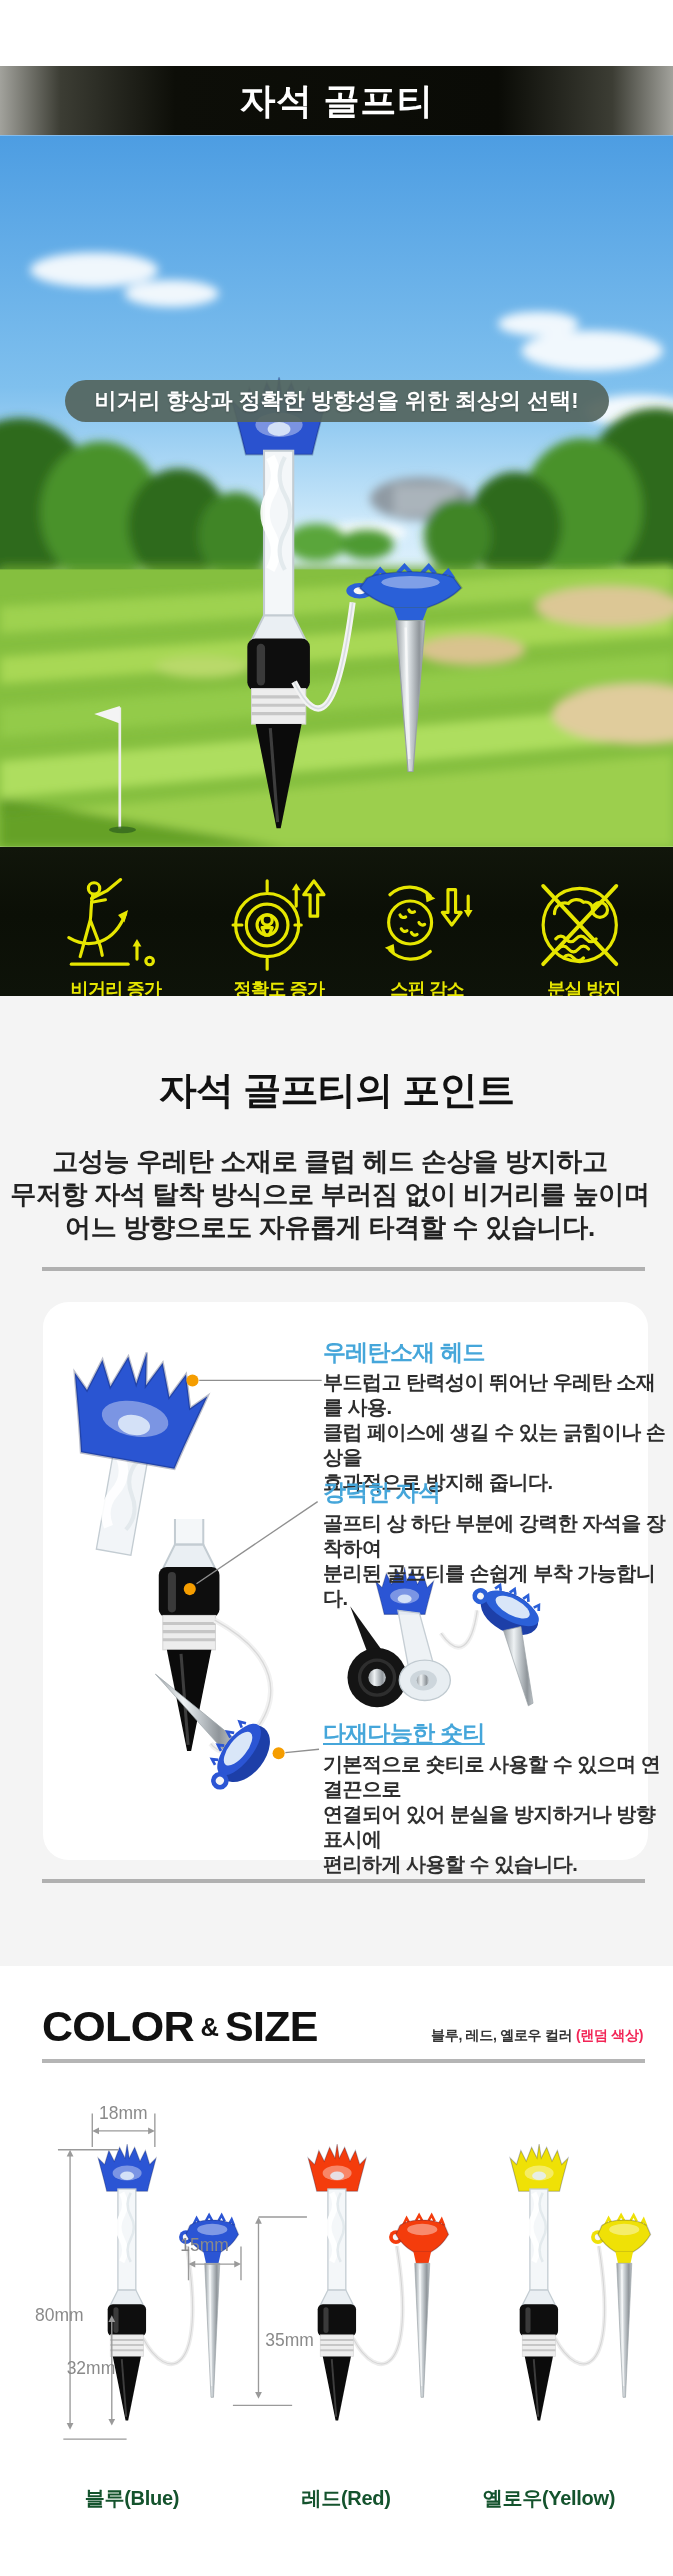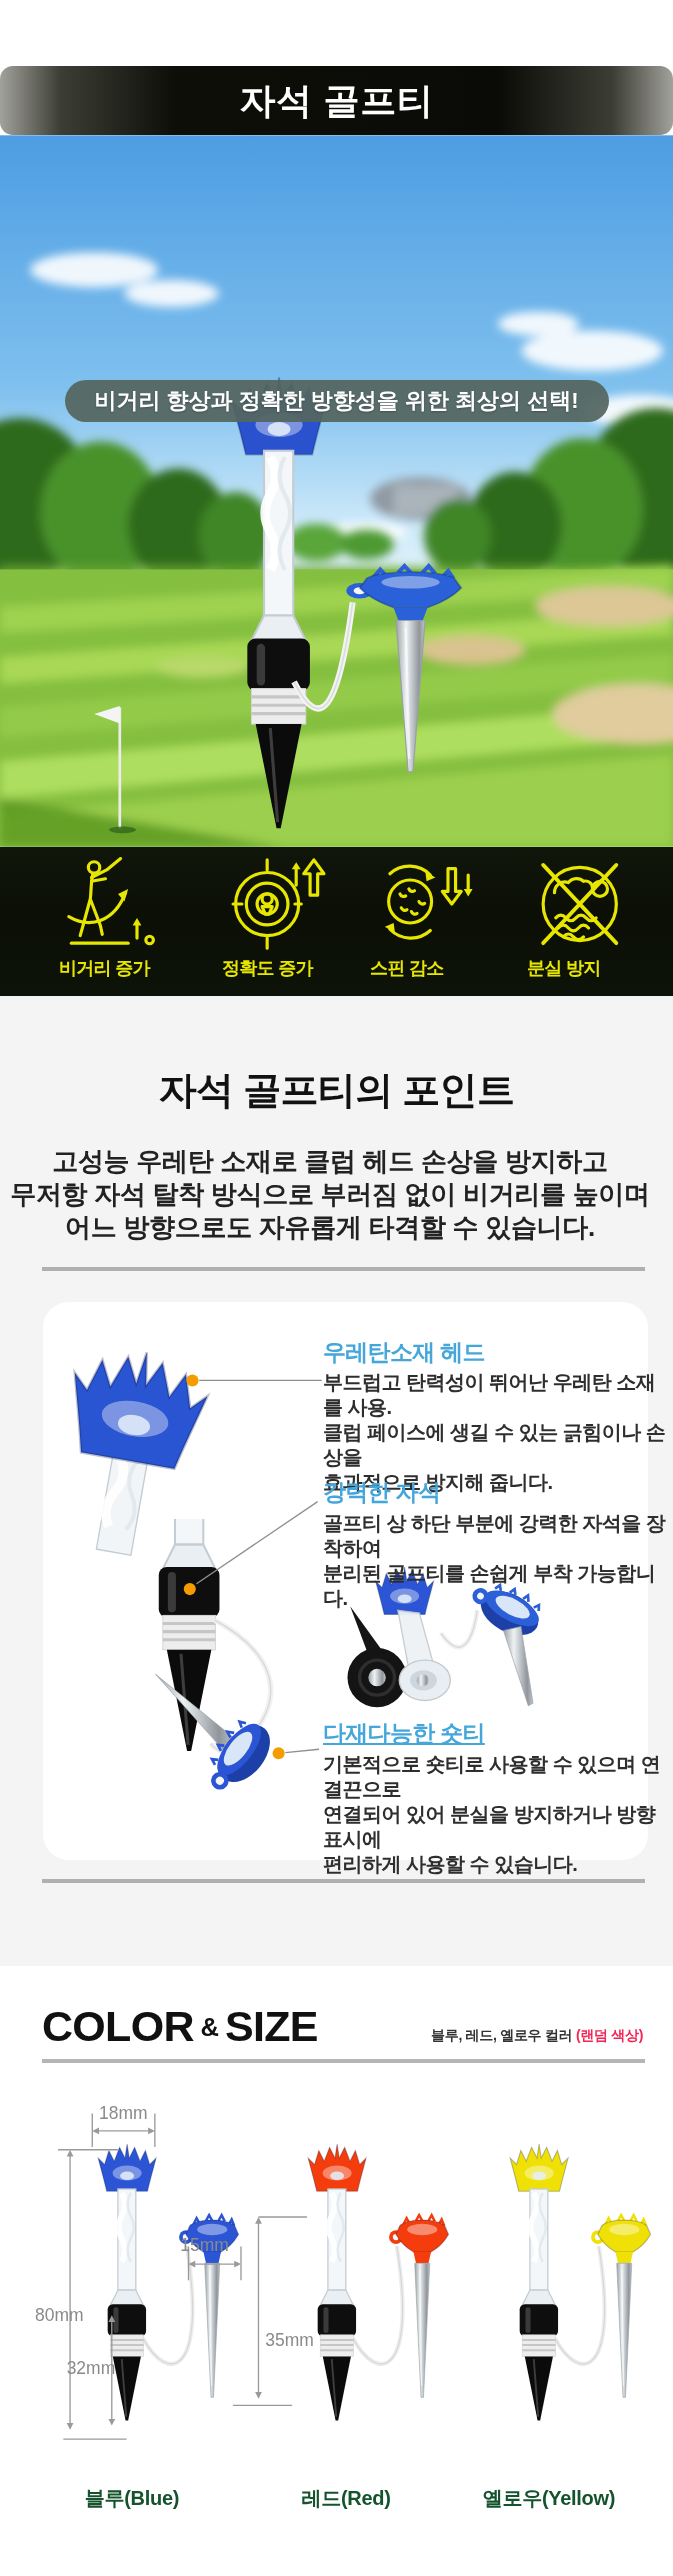--- a/index.html
+++ b/index.html
@@ -1,32 +1,32 @@
 <!DOCTYPE html>
 <html style="font-size:10.8px"><head>
 <meta charset="utf-8">
 <style>
   html,body{margin:0;padding:0;background:#ffffff;}
   .page{position:relative;width:673px;height:2576px;margin:0 auto;background:#fff;overflow:hidden;
         font-family:"Liberation Sans","DejaVu Sans",sans-serif;}
   .abs{position:absolute;}
   
   .title-bar{top:66px;left:0;width:673px;height:69px;
-     background:linear-gradient(to right,#a2a29c 0%,#3c3d34 9%,#0d0e08 26%,#0a0b06 74%,#3c3d34 91%,#a2a29c 100%);border-radius:13px;}
+     background:linear-gradient(to right,#a2a29c 0%,#3c3d34 9%,#0d0e08 26%,#0a0b06 74%,#3c3d34 91%,#a2a29c 100%);}
   .title-bar-text{width:100%;text-align:center;line-height:69px;color:#fff;font-size:36px;font-weight:800;letter-spacing:0.7px;}
   
   .hero{top:135px;left:0;width:673px;height:712px;overflow:hidden;}
   .hero-banner{top:245px;left:50%;transform:translateX(-50%);white-space:nowrap;
      background:rgba(84,101,95,.93);color:#fff;font-size:22px;font-weight:800;
      line-height:42px;height:42px;padding:0 30px;border-radius:21.6px;
      text-shadow:0 0.7px 2px rgba(0,0,0,.25);}
   
   .strip{top:847px;left:0;width:673px;height:149px;
      background:linear-gradient(180deg,#11160b 0%,#0b0f06 45%,#0e1309 100%);}
-  .feature{position:absolute;top:4px;width:114px;}
+  .feature{position:absolute;top:25px;width:114px;text-align:center;}
   .feature .f-label{margin-top:4px;color:#e6e600;font-size:18px;font-weight:600;letter-spacing:-0.7px;}
   
   .gray-bg{top:996px;left:0;width:673px;height:970px;background:#f4f4f4;}
   .points-title{top:1065px;left:0;width:673px;text-align:center;font-size:38px;font-weight:800;color:#111;letter-spacing:-0.7px;}
   .points-body{top:1145px;left:0;width:660px;text-align:center;font-size:26px;line-height:33px;font-weight:600;color:#222;letter-spacing:-0.3px;}
   .hr{left:42px;width:603px;height:4px;background:#b0b0b0;}
   
   .card{top:1302px;left:43px;width:605px;height:558px;background:#ffffff;border-radius:25.6px;}
   .callout-h{position:absolute;left:323px;font-size:23px;font-weight:800;color:#45a6da;letter-spacing:-0.7px;}
   .callout-p{position:absolute;left:323px;font-size:20px;line-height:25px;font-weight:600;color:#2e2e2e;letter-spacing:-0.5px;}

